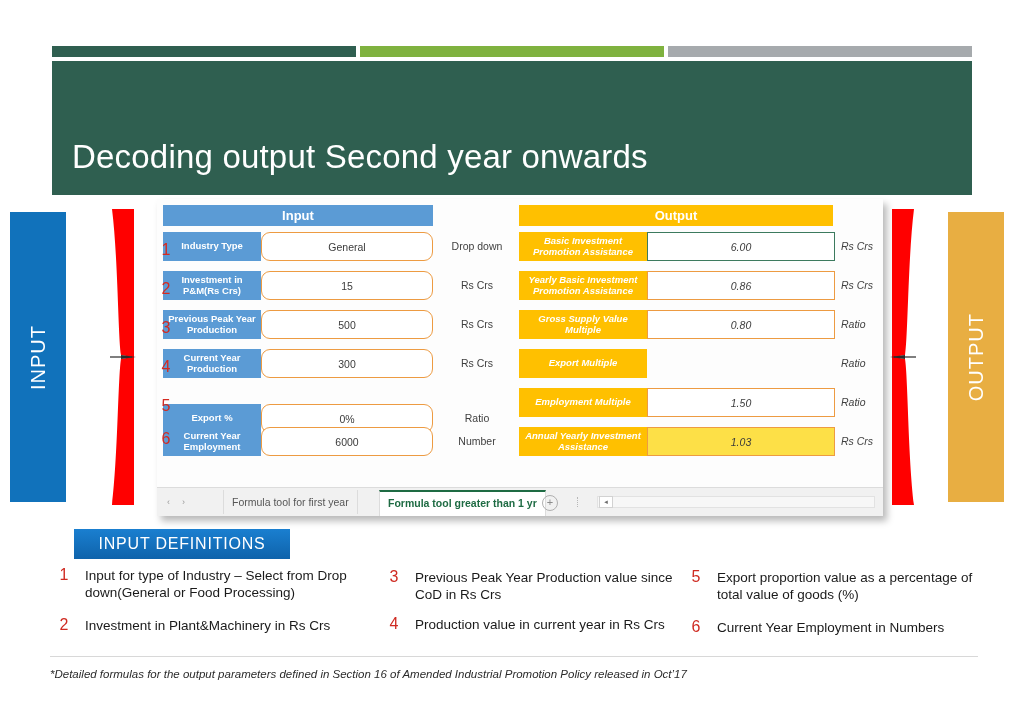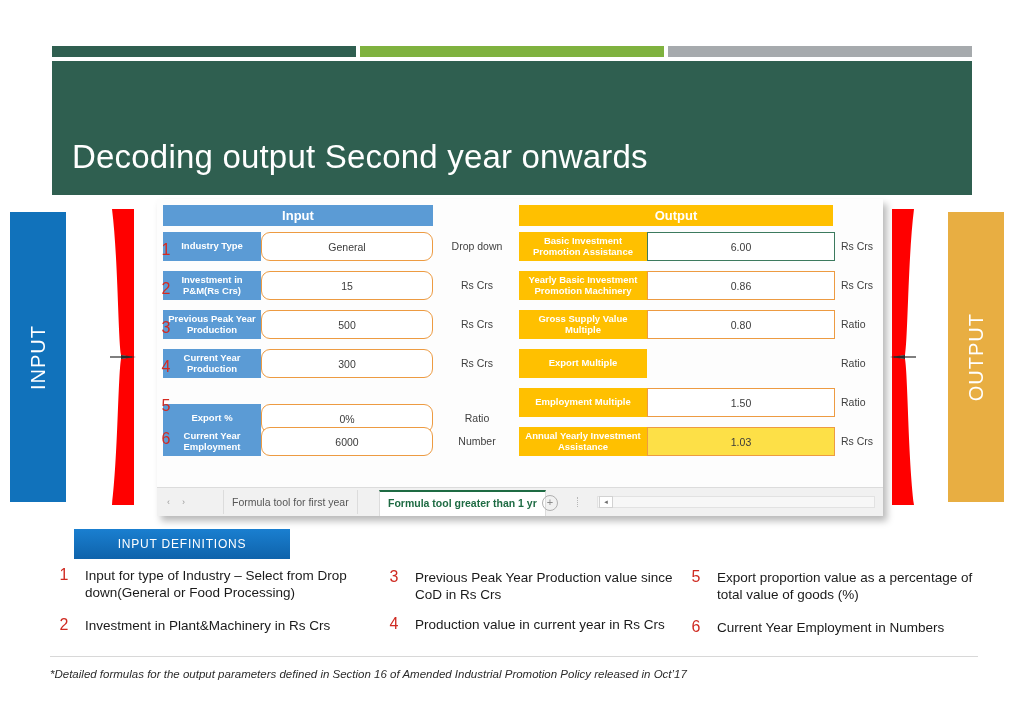--- a/index.html
+++ b/index.html
@@ -161,21 +161,21 @@
     text-align: left;
   }
 
   
   .in-row       { left: 6px;  width: 340px; }
   .in-row .lbl  { width: 98px;  background: #5b9bd5; }
   .in-row .val  { left: 98px;  width: 172px; border-radius: 9px; }
   .in-row .unit { left: 282px; width: 64px; justify-content: center; text-align: center; }
 
   
-  .out-row       { left: 362px; width: 360px; }
+  .out-row       { left: 362px; width: 360px; font-style: italic; }
   .out-row .lbl  { width: 128px; background: #ffc000; }
   .out-row .val  { left: 128px; width: 188px; }
   .out-row .unit { left: 322px; width: 46px; }
 
   .row .val.gray-fill { background: #fde047; }
   .row .val.selected  { border: 1.6px solid #3c7a5e; }
 
   
   .tabbar {
     position: absolute;
@@ -271,21 +271,21 @@
   
   .defs-head {
     position: absolute;
     left: 74px;
     top: 529px;
     width: 216px;
     height: 30px;
     background: #1572c2;
     background: linear-gradient(180deg,#1a7fd0 0%, #0f63ab 100%);
     color: #ffffff;
-    font-size: 12px;
+    font-size: 16px;
     letter-spacing: 0.8px;
     display: flex;
     align-items: center;
     justify-content: center;
   }
   .def-item { position: absolute; }
   .def-item .num {
     position: absolute;
     left: 0; top: 0;
     width: 18px;
@@ -390,21 +390,21 @@
             <div class="unit">Number</div>
           </div>
         </div>
       <div id="output-rows">
           <div class="row out-row" style="top: 33px;">
             <div class="lbl">Basic Investment Promotion Assistance</div>
             <div class="val selected">6.00</div>
             <div class="unit">Rs Crs</div>
           </div>
           <div class="row out-row" style="top: 72px;">
-            <div class="lbl">Yearly Basic Investment Promotion Machinery</div>
+            <div class="lbl">Yearly Basic Investment Promotion Assistance</div>
             <div class="val">0.86</div>
             <div class="unit">Rs Crs</div>
           </div>
           <div class="row out-row" style="top: 111px;">
             <div class="lbl">Gross Supply Value Multiple</div>
             <div class="val">0.80</div>
             <div class="unit">Ratio</div>
           </div>
           <div class="row out-row" style="top: 150px;">
             <div class="lbl">Export Multiple</div>

